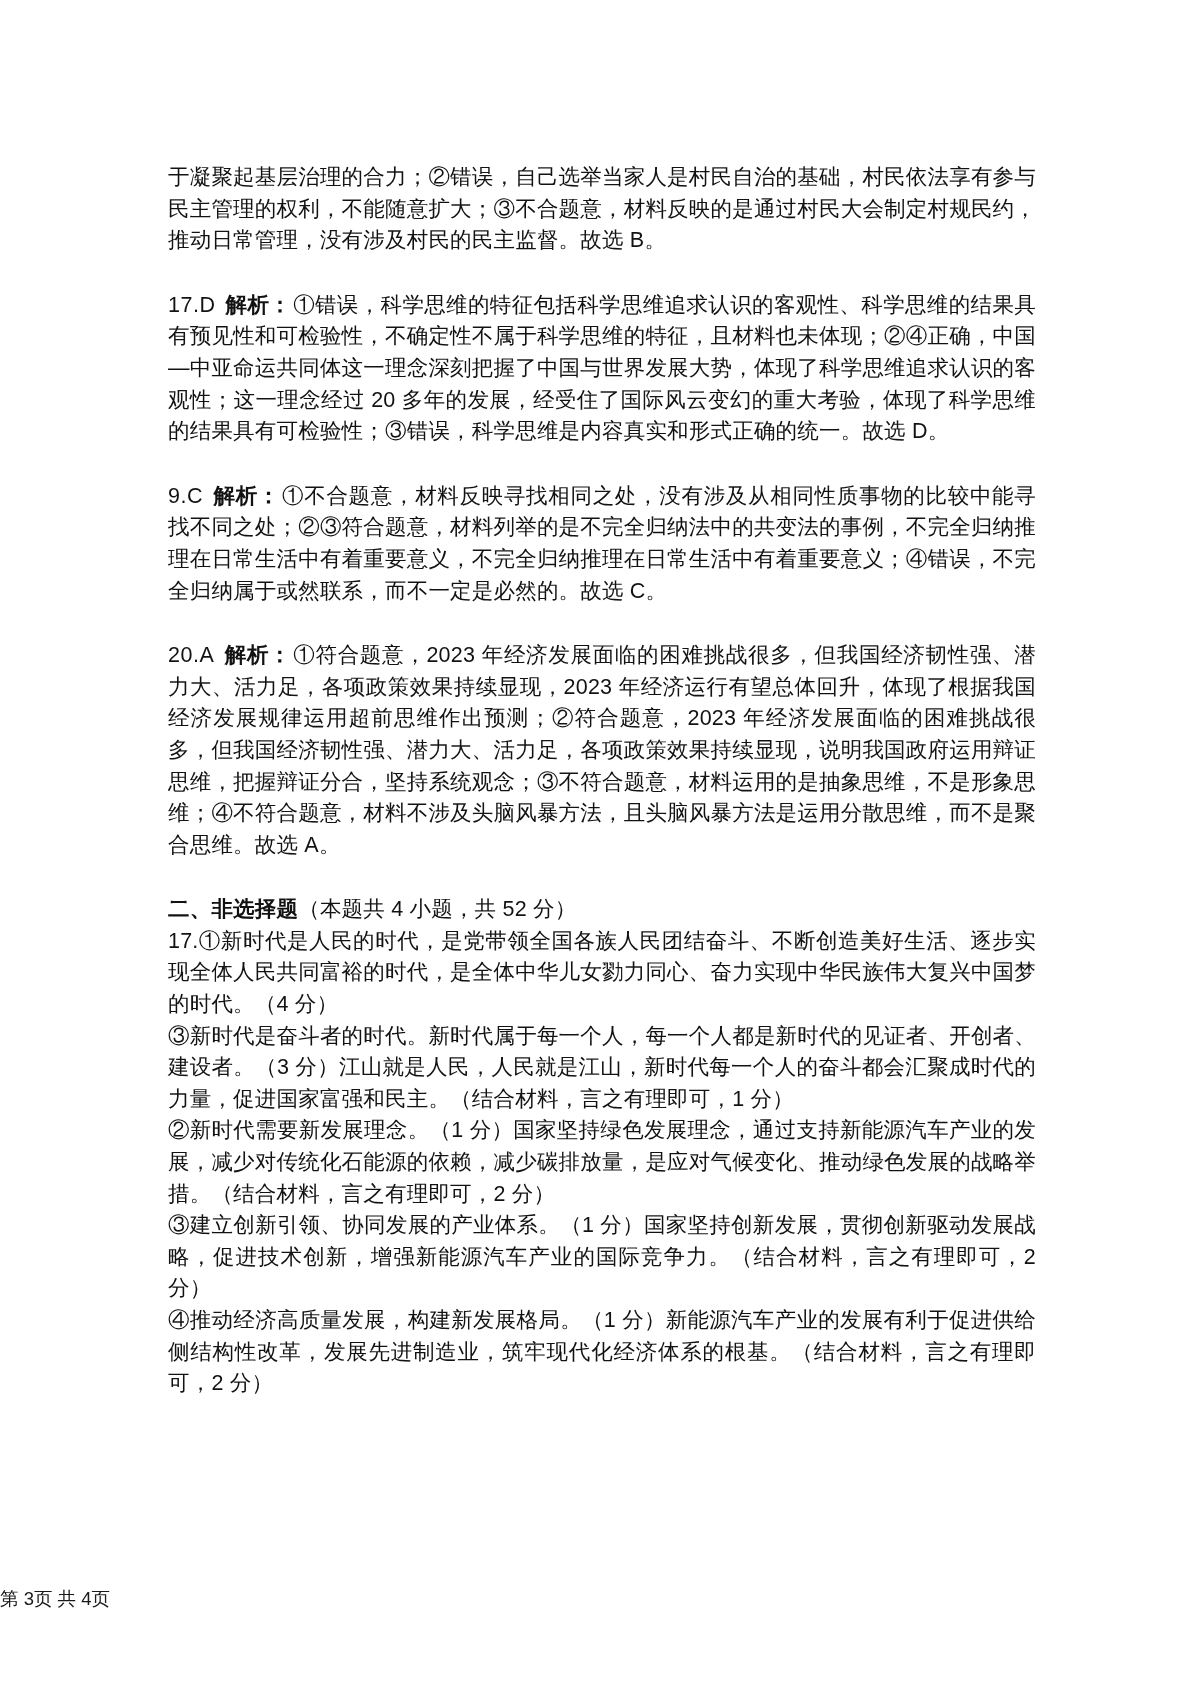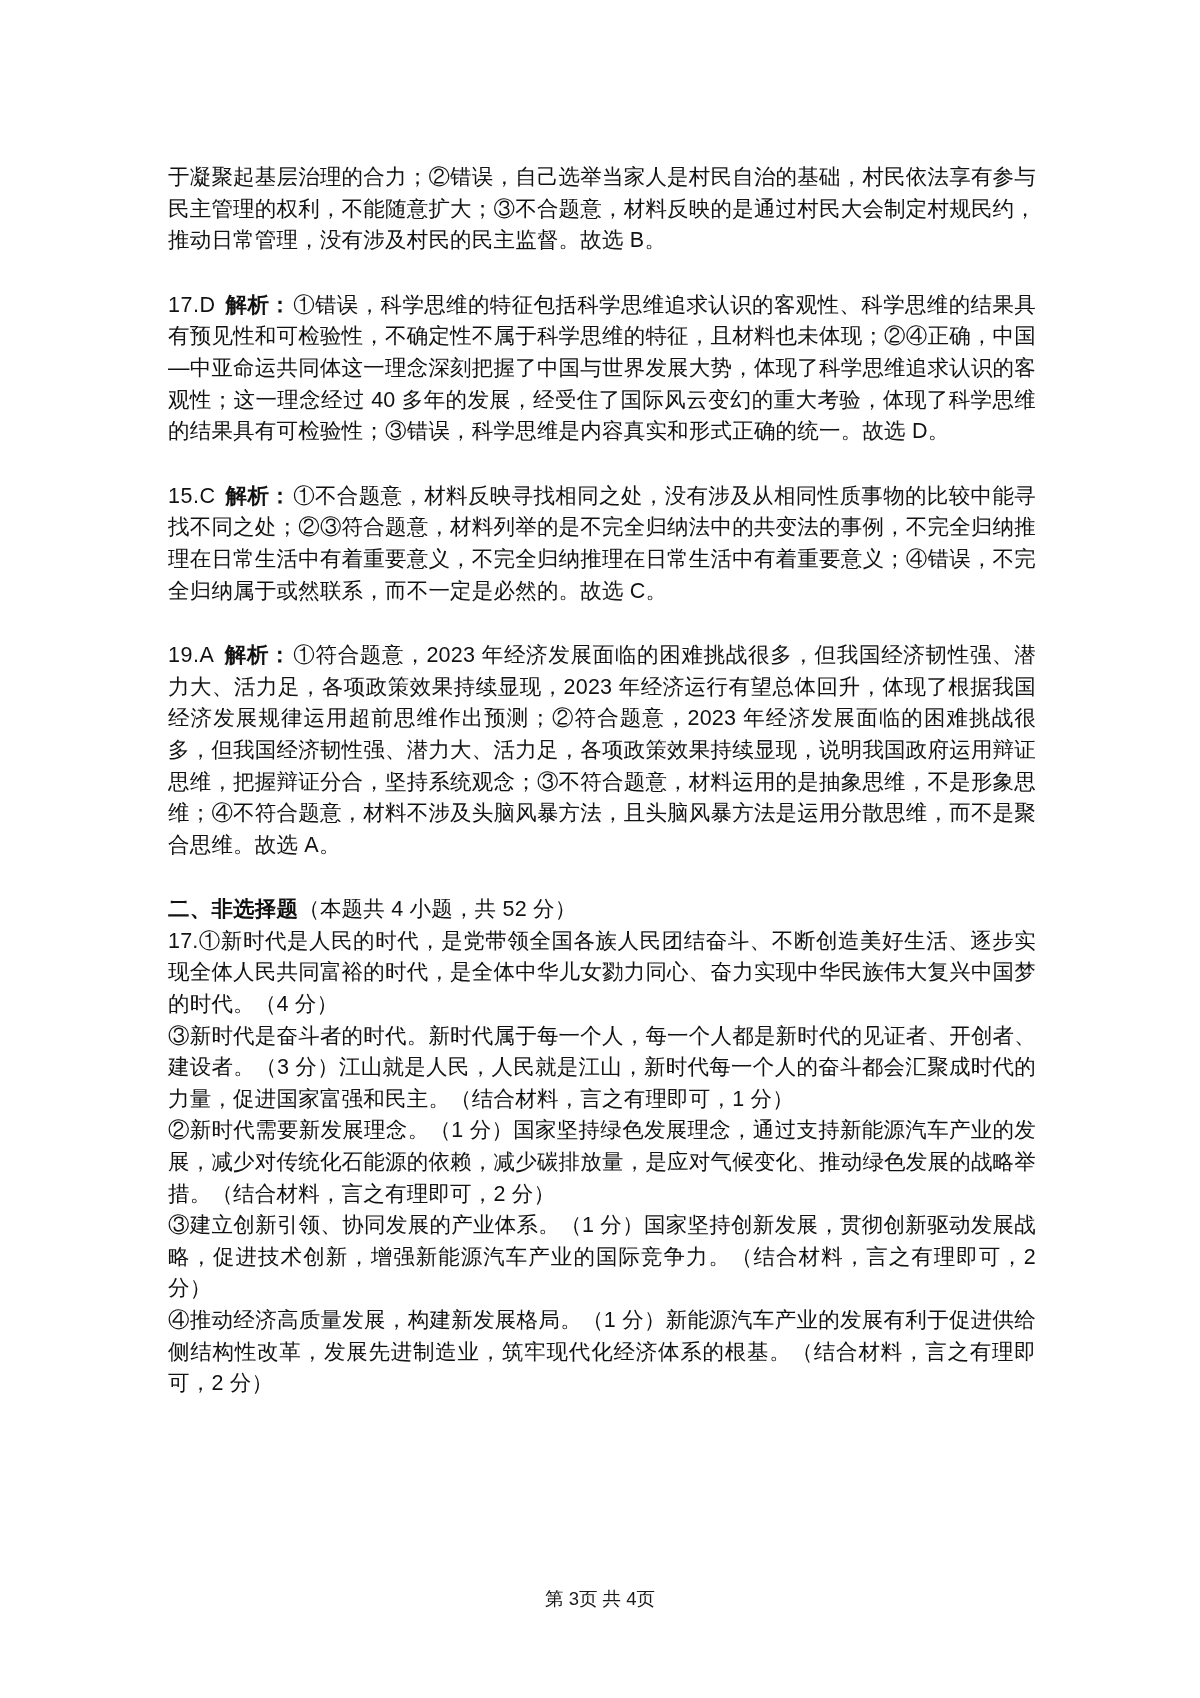--- a/index.html
+++ b/index.html
@@ -42,38 +42,38 @@
     margin-right: 2px;
   }
   .section-bold {
     font-weight: bold;
   }
   .footer {
     position: absolute;
     top: 1562px;
     left: 0;
     width: 100%;
-    text-align: center;
+    text-align: left;
     font-size: 18.5px;
     color: #1a1a1a;
   }
 </style>
 </head>
 <body>
 
 <div class="page">
   <div class="content">
 
     <p><span>于凝聚起基层治理的合力；②错误，自己选举当家人是村民自治的基础，村民依法享有参与民主管理的权利，不能随意扩大；③不合题意，材料反映的是通过村民大会制定村规民约，推动日常管理，没有涉及村民的民主监督。故选 B。</span></p>
 
-    <p class="block-gap"><span class="ans-label">17.D</span><span class="analysis-label">解析：</span><span>①错误，科学思维的特征包括科学思维追求认识的客观性、科学思维的结果具有预见性和可检验性，不确定性不属于科学思维的特征，且材料也未体现；②④正确，中国—中亚命运共同体这一理念深刻把握了中国与世界发展大势，体现了科学思维追求认识的客观性；这一理念经过 40 多年的发展，经受住了国际风云变幻的重大考验，体现了科学思维的结果具有可检验性；③错误，科学思维是内容真实和形式正确的统一。故选 D。</span></p>
+    <p class="block-gap"><span class="ans-label">17.D</span><span class="analysis-label">解析：</span><span>①错误，科学思维的特征包括科学思维追求认识的客观性、科学思维的结果具有预见性和可检验性，不确定性不属于科学思维的特征，且材料也未体现；②④正确，中国—中亚命运共同体这一理念深刻把握了中国与世界发展大势，体现了科学思维追求认识的客观性；这一理念经过 20 多年的发展，经受住了国际风云变幻的重大考验，体现了科学思维的结果具有可检验性；③错误，科学思维是内容真实和形式正确的统一。故选 D。</span></p>
 
-    <p class="block-gap"><span class="ans-label">15.C</span><span class="analysis-label">解析：</span><span>①不合题意，材料反映寻找相同之处，没有涉及从相同性质事物的比较中能寻找不同之处；②③符合题意，材料列举的是不完全归纳法中的共变法的事例，不完全归纳推理在日常生活中有着重要意义，不完全归纳推理在日常生活中有着重要意义；④错误，不完全归纳属于或然联系，而不一定是必然的。故选 C。</span></p>
+    <p class="block-gap"><span class="ans-label">9.C</span><span class="analysis-label">解析：</span><span>①不合题意，材料反映寻找相同之处，没有涉及从相同性质事物的比较中能寻找不同之处；②③符合题意，材料列举的是不完全归纳法中的共变法的事例，不完全归纳推理在日常生活中有着重要意义，不完全归纳推理在日常生活中有着重要意义；④错误，不完全归纳属于或然联系，而不一定是必然的。故选 C。</span></p>
 
-    <p class="block-gap"><span class="ans-label">19.A</span><span class="analysis-label">解析：</span><span>①符合题意，2023 年经济发展面临的困难挑战很多，但我国经济韧性强、潜力大、活力足，各项政策效果持续显现，2023 年经济运行有望总体回升，体现了根据我国经济发展规律运用超前思维作出预测；②符合题意，2023 年经济发展面临的困难挑战很多，但我国经济韧性强、潜力大、活力足，各项政策效果持续显现，说明我国政府运用辩证思维，把握辩证分合，坚持系统观念；③不符合题意，材料运用的是抽象思维，不是形象思维；④不符合题意，材料不涉及头脑风暴方法，且头脑风暴方法是运用分散思维，而不是聚合思维。故选 A。</span></p>
+    <p class="block-gap"><span class="ans-label">20.A</span><span class="analysis-label">解析：</span><span>①符合题意，2023 年经济发展面临的困难挑战很多，但我国经济韧性强、潜力大、活力足，各项政策效果持续显现，2023 年经济运行有望总体回升，体现了根据我国经济发展规律运用超前思维作出预测；②符合题意，2023 年经济发展面临的困难挑战很多，但我国经济韧性强、潜力大、活力足，各项政策效果持续显现，说明我国政府运用辩证思维，把握辩证分合，坚持系统观念；③不符合题意，材料运用的是抽象思维，不是形象思维；④不符合题意，材料不涉及头脑风暴方法，且头脑风暴方法是运用分散思维，而不是聚合思维。故选 A。</span></p>
 
     <p class="block-gap"><span class="section-bold">二、非选择题</span><span>（本题共 4 小题，共 52 分）</span></p>
 
     <p><span>17.①新时代是人民的时代，是党带领全国各族人民团结奋斗、不断创造美好生活、逐步实现全体人民共同富裕的时代，是全体中华儿女勠力同心、奋力实现中华民族伟大复兴中国梦的时代。（4 分）</span></p>
     <p><span>③新时代是奋斗者的时代。新时代属于每一个人，每一个人都是新时代的见证者、开创者、建设者。（3 分）江山就是人民，人民就是江山，新时代每一个人的奋斗都会汇聚成时代的力量，促进国家富强和民主。（结合材料，言之有理即可，1 分）</span></p>
 
     <p><span>②新时代需要新发展理念。（1 分）国家坚持绿色发展理念，通过支持新能源汽车产业的发展，减少对传统化石能源的依赖，减少碳排放量，是应对气候变化、推动绿色发展的战略举措。（结合材料，言之有理即可，2 分）</span></p>
     <p><span>③建立创新引领、协同发展的产业体系。（1 分）国家坚持创新发展，贯彻创新驱动发展战略，促进技术创新，增强新能源汽车产业的国际竞争力。（结合材料，言之有理即可，2 分）</span></p>
     <p><span>④推动经济高质量发展，构建新发展格局。（1 分）新能源汽车产业的发展有利于促进供给侧结构性改革，发展先进制造业，筑牢现代化经济体系的根基。（结合材料，言之有理即可，2 分）</span></p>
 

